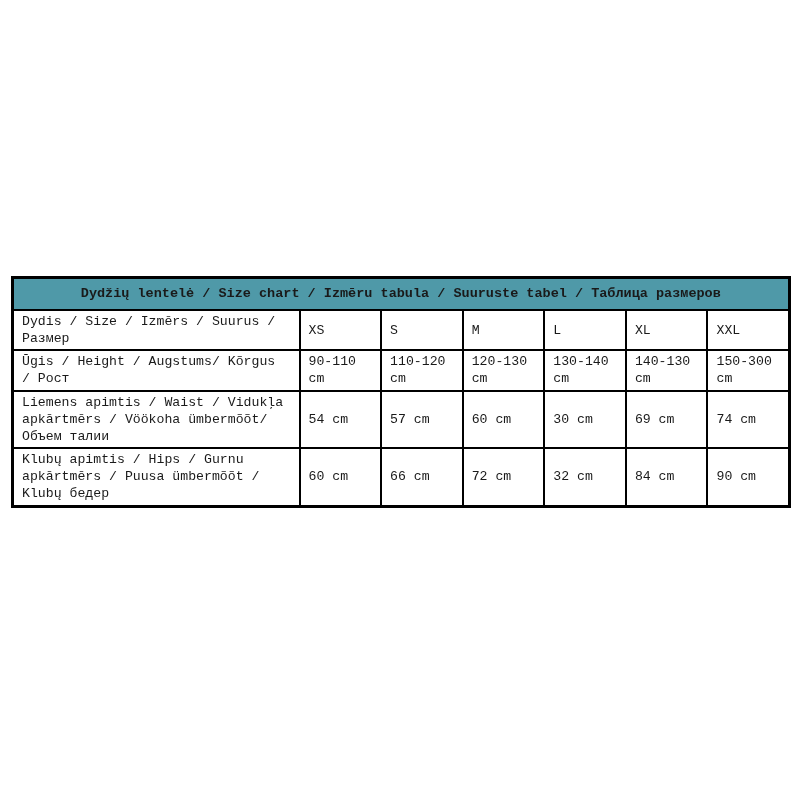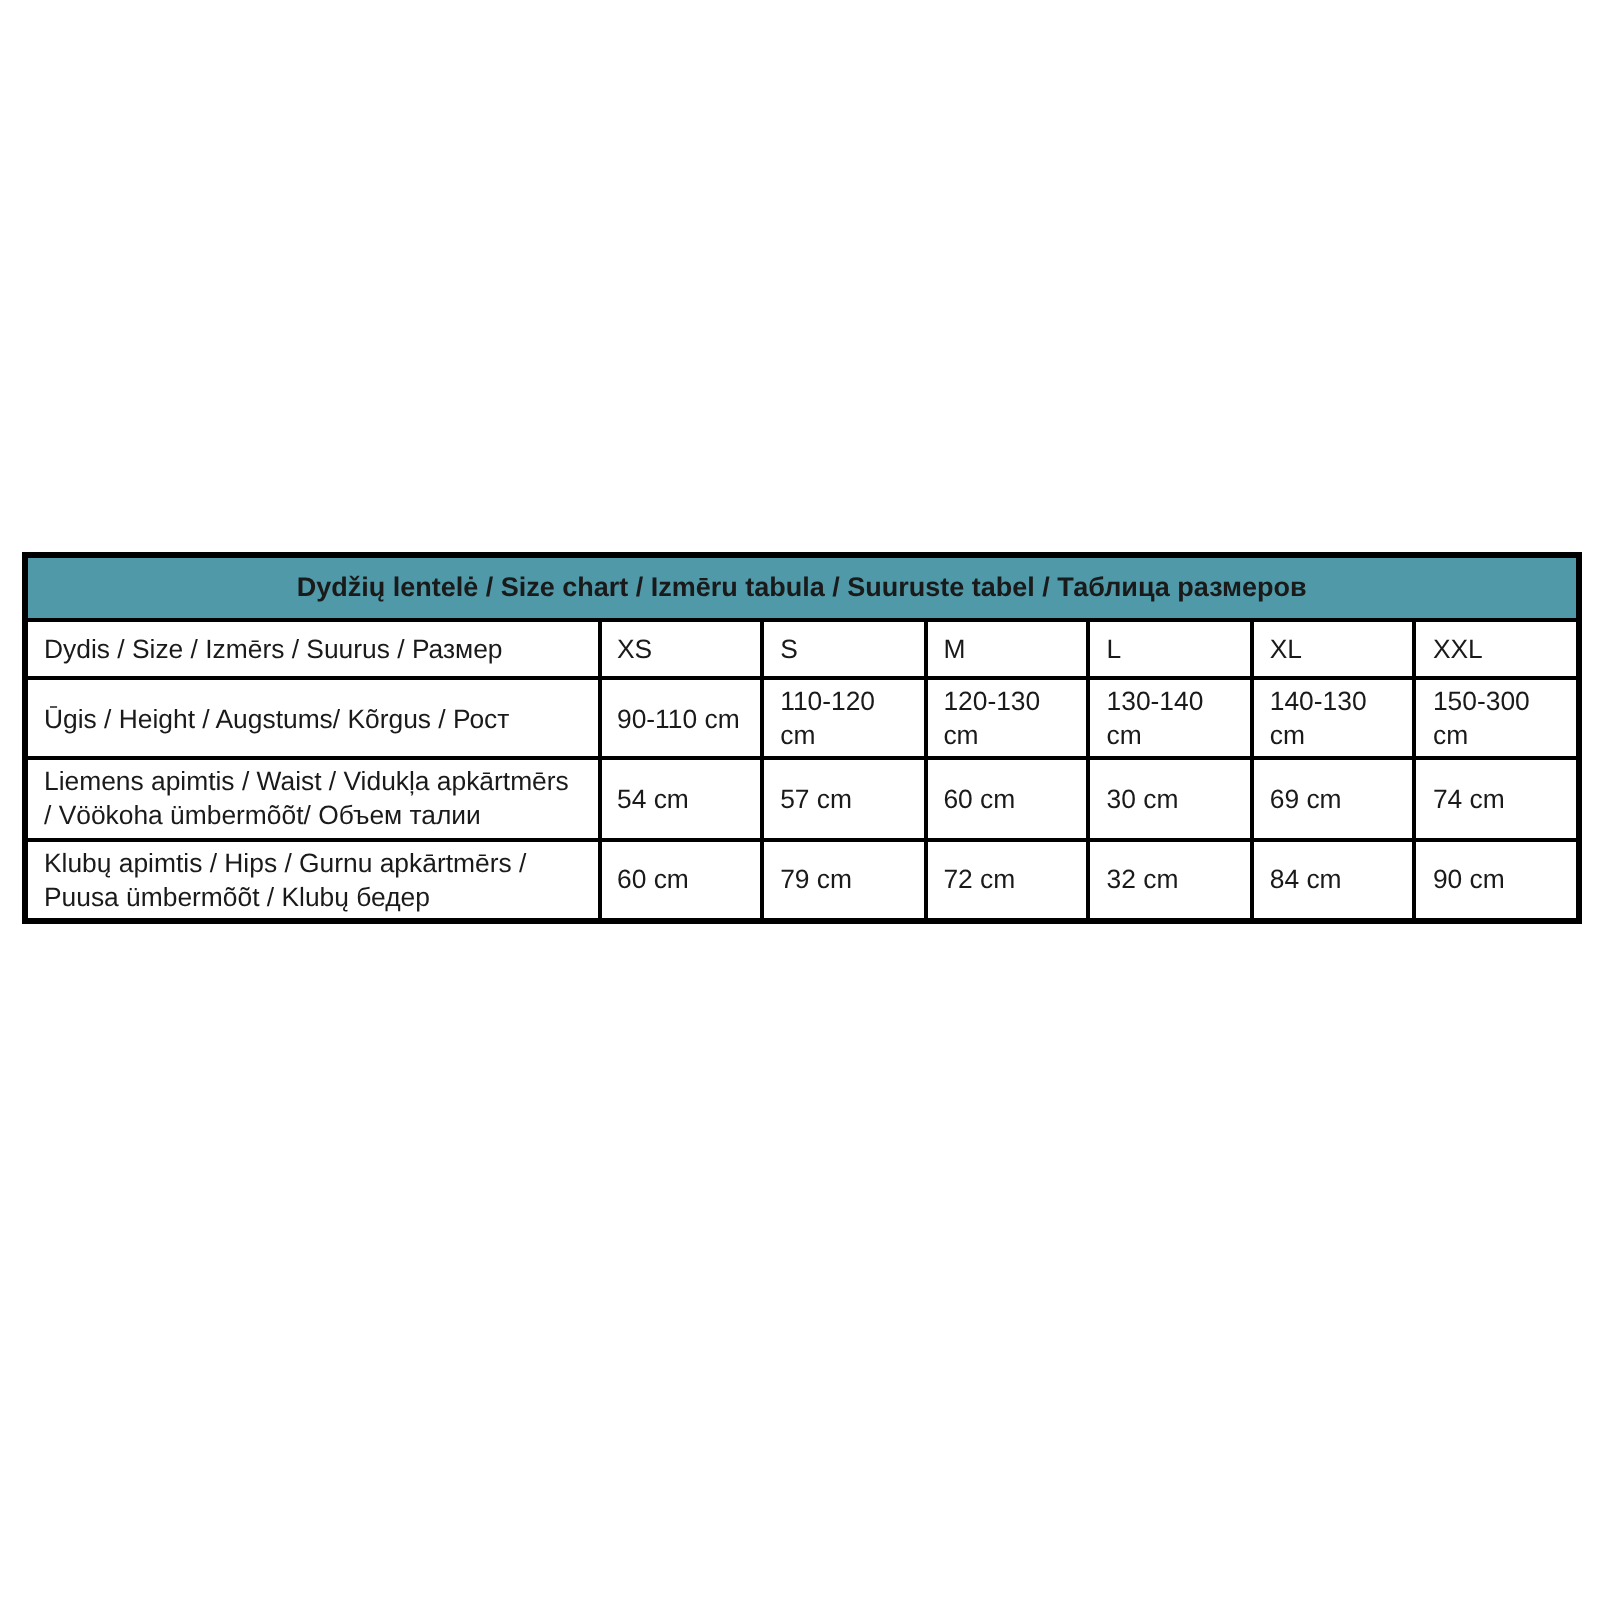--- a/index.html
+++ b/index.html
@@ -24,20 +24,21 @@
     table-layout: fixed;
     border: 3px solid #000000;
   }
   table.size-chart th,
   table.size-chart td {
     border: 2px solid #000000;
     vertical-align: middle;
     color: #1a1a1a;
     padding: 2px 8px;
     line-height: 1.3;
+    font-family: Liberation Mono, monospace;
   }
   th.chart-title {
     background: #4f99a8;
     height: 26px;
     font-size: 13.5px;
     font-weight: bold;
     color: #111111;
   }
   td.row-label {
     font-size: 13.2px;
@@ -94,21 +95,21 @@
         <td class="value-cell">54 cm</td>
         <td class="value-cell">57 cm</td>
         <td class="value-cell">60 cm</td>
         <td class="value-cell">30 cm</td>
         <td class="value-cell">69 cm</td>
         <td class="value-cell">74 cm</td>
       </tr>
       <tr>
         <td class="row-label">Klubų apimtis / Hips / Gurnu apkārtmērs / Puusa ümbermõõt / Klubų бедер</td>
         <td class="value-cell">60 cm</td>
-        <td class="value-cell">79 cm</td>
+        <td class="value-cell">66 cm</td>
         <td class="value-cell">72 cm</td>
         <td class="value-cell">32 cm</td>
         <td class="value-cell">84 cm</td>
         <td class="value-cell">90 cm</td>
       </tr>
     </tbody>
   </table>
 </div>
 
 </body></html>

